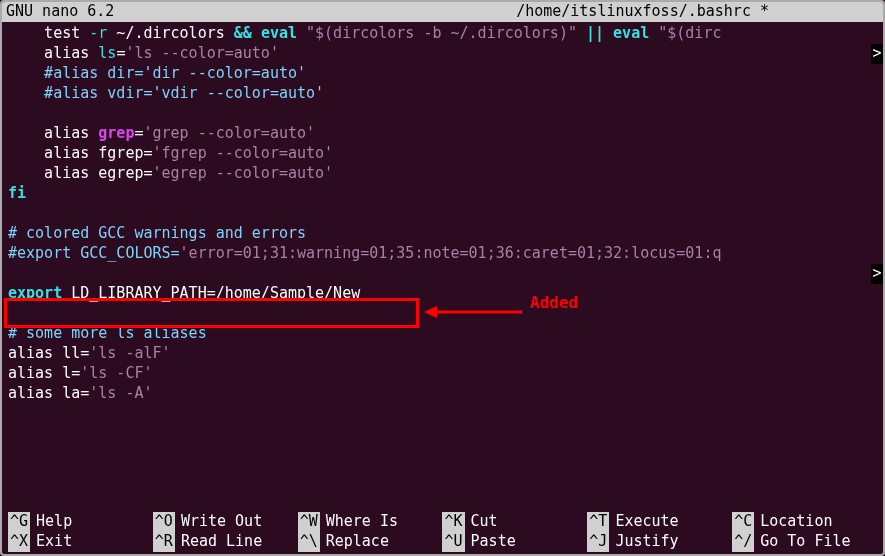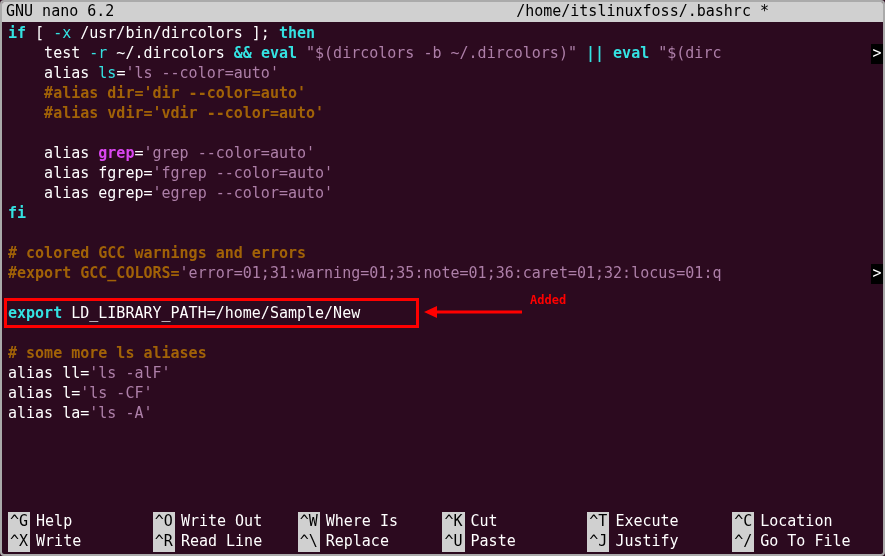--- a/index.html
+++ b/index.html
@@ -29,21 +29,21 @@
     .titlebar .center { flex: 1; text-align: right; padding-right: 110px; }
     .editor {
       padding: 2px 6px;
       position: relative;
     }
     .line { white-space: pre; color: #fff; height: 20px; }
     .kw { color: #34e2e2; font-weight: bold; }
     .cmd { color: #34e2e2; }
     .op { color: #34e2e2; font-weight: bold; }
     .str { color: #ad7fa8; }
-    .comment { color: #a16207; font-weight: bold; }
+    .comment { color: #7dd3fc; }
     .white { color: #fff; }
     .greenish { color: #d946ef; }
     .overflow-marker {
       position: absolute;
       right: 0;
       background: #000;
       color: #fff;
       width: 12px;
       text-align: center;
     }
@@ -53,21 +53,21 @@
       pointer-events: none;
     }
     .arrow {
       position: absolute;
       pointer-events: none;
     }
     .arrow-label {
       position: absolute;
       color: #ff0000;
       font-weight: bold;
-      font-size: 12px;
+      font-size: 16px;
     }
     .helpbar {
       position: absolute;
       bottom: 2px;
       left: 6px;
       right: 6px;
       display: grid;
       grid-template-columns: repeat(6, 1fr);
       grid-template-rows: repeat(2, 20px);
       color: #fff;
@@ -84,21 +84,20 @@
   </style>
 </head>
 <body>
 
 <div class="titlebar">
   <span class="left">GNU nano 6.2</span>
   <span class="center">/home/itslinuxfoss/.bashrc *</span>
 </div>
 
 <div class="editor">
-  <div class="line"><span class="kw">if</span><span> [ </span><span class="cmd">-x</span><span> /usr/bin/dircolors </span><span>]; </span><span class="kw">then</span></div>
   <div class="line"><span>    test </span><span class="cmd">-r</span><span> ~/.dircolors </span><span class="op">&amp;&amp;</span><span> </span><span class="kw">eval</span><span> </span><span class="str">"$(dircolors -b ~/.dircolors)"</span><span> </span><span class="op">||</span><span> </span><span class="kw">eval</span><span> </span><span class="str">"$(dirc</span><span class="overflow-marker" style="top:22px;">&gt;</span></div>
   <div class="line"><span>    alias </span><span class="cmd">ls</span><span class="white">=</span><span class="str">'ls --color=auto'</span></div>
   <div class="line comment">    #alias dir='dir --color=auto'</div>
   <div class="line comment">    #alias vdir='vdir --color=auto'</div>
   <div class="line"> </div>
   <div class="line"><span>    alias </span><span class="greenish" style="font-weight:bold">grep</span><span class="white">=</span><span class="str">'grep --color=auto'</span></div>
   <div class="line"><span>    alias fgrep</span><span class="white">=</span><span class="str">'fgrep --color=auto'</span></div>
   <div class="line"><span>    alias egrep</span><span class="white">=</span><span class="str">'egrep --color=auto'</span></div>
   <div class="line"><span class="kw">fi</span></div>
   <div class="line"> </div>
@@ -140,21 +139,21 @@
   <div class="help-item">
       <span class="key">^T</span>
       <span>Execute</span>
     </div>
   <div class="help-item">
       <span class="key">^C</span>
       <span>Location</span>
     </div>
   <div class="help-item">
       <span class="key">^X</span>
-      <span>Write</span>
+      <span>Exit</span>
     </div>
   <div class="help-item">
       <span class="key">^R</span>
       <span>Read Line</span>
     </div>
   <div class="help-item">
       <span class="key">^\</span>
       <span>Replace</span>
     </div>
   <div class="help-item">

